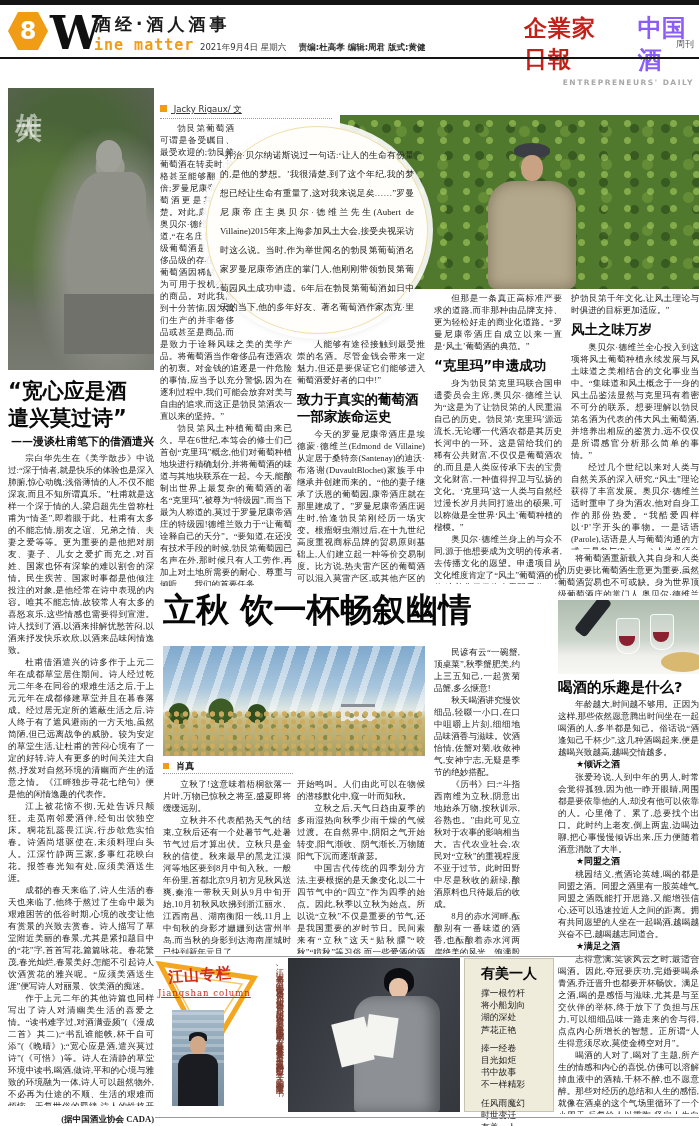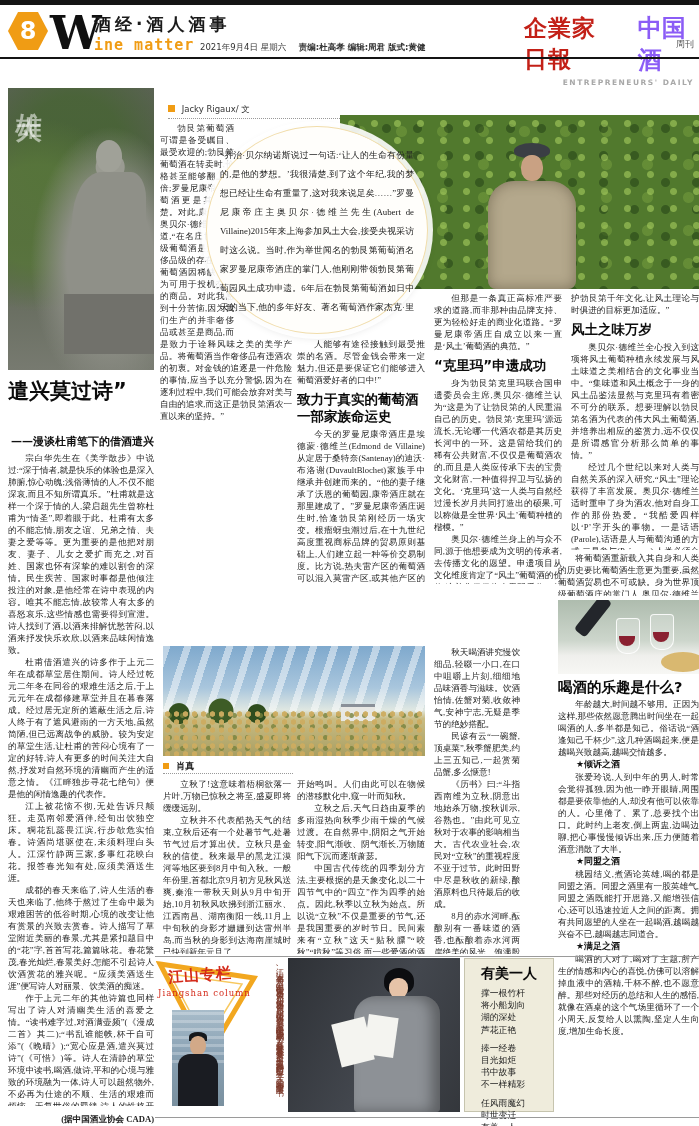--- a/index.html
+++ b/index.html
@@ -49,21 +49,21 @@
   .statue .head{position:absolute;left:88px;top:52px;width:26px;height:32px;background:#a0a198;border-radius:50% 50% 45% 45%;}
   .statue .body{position:absolute;left:64px;top:84px;width:74px;height:128px;background:#8f9088;border-radius:40% 20% 10% 10%;}
   .statue .base{position:absolute;left:56px;top:206px;width:90px;height:60px;background:#71716b;}
   .lt1{left:8px;top:378px;width:146px;font:bold 21px "DejaVu Sans",sans-serif;line-height:27px;color:#0b0b0b;}
   .lsub{left:8px;top:434px;width:146px;font:bold 11px "DejaVu Sans",sans-serif;color:#111;text-align:right;}
   .lbody{left:8px;top:452px;width:146px;height:654px;}
   .lcredit{left:8px;top:1106px;width:146px;font-size:8.6px;}
 
   
   .headline{left:158px;top:60px;width:541px;font:bold 29px "DejaVu Sans",sans-serif;letter-spacing:-1px;color:#050505;white-space:nowrap;}
-  .byline{left:168px;top:104px;width:172px;height:14px;border-bottom:1px dotted #999;font:8.5px "DejaVu Sans",sans-serif;color:#333;}
+  .byline{left:160px;top:104px;width:172px;height:14px;border-bottom:1px dotted #999;font:8.5px "DejaVu Sans",sans-serif;color:#333;text-decoration:underline;}
   .byline .sq{display:inline-block;width:7px;height:7px;background:#f09c14;margin-right:4px;}
   .vineyard{left:340px;top:115px;width:359px;height:174px;background-color:#51792d;
     background-image:
       radial-gradient(circle, rgba(166,205,94,.6) 0 3px, transparent 4px),
       radial-gradient(circle, rgba(34,64,22,.55) 0 4px, transparent 5px),
       radial-gradient(circle, rgba(116,156,62,.55) 0 5px, transparent 6px);
     background-size:23px 17px,31px 27px,41px 33px;overflow:hidden;}
   .vineyard .beret{position:absolute;left:174px;top:28px;width:36px;height:15px;background:#3a3e44;border-radius:50% 50% 40% 40%;}
   .vineyard .face{position:absolute;left:181px;top:40px;width:22px;height:26px;background:#c9a183;border-radius:46%;}
   .vineyard .jacket{position:absolute;left:148px;top:66px;width:88px;height:108px;background:#b4a88c;border-radius:26px 26px 8px 8px;
@@ -110,21 +110,21 @@
   .winephoto .g2{left:92px;top:14px;}
   .winephoto .wine{position:absolute;width:16px;height:10px;background:#8a2030;border-radius:0 0 8px 8px;}
   .winephoto .w1{left:61px;top:36px;} .winephoto .w2{left:95px;top:32px;}
   .winephoto .bread{position:absolute;right:-6px;bottom:2px;width:44px;height:20px;background:#d9b870;border-radius:50%;}
   .fun-title{left:558px;top:678px;width:141px;font:bold 14.5px "DejaVu Sans",sans-serif;color:#0a0a0a;}
   .fun-body{left:558px;top:698px;width:141px;height:416px;}
 
   
   .js-logo{left:156px;top:960px;width:104px;height:100px;}
   .js-cn{position:absolute;left:12px;top:6px;font:bold 15px "DejaVu Sans",sans-serif;color:#d42a1a;transform:rotate(-4deg);letter-spacing:1px;}
-  .js-en{position:absolute;left:2px;top:28px;font:8.5px "DejaVu Serif",serif;color:#d42a1a;letter-spacing:1px;}
+  .js-en{position:absolute;left:2px;top:28px;font:8.5px "DejaVu Serif",serif;color:#d42a1a;letter-spacing:1px;text-decoration:underline;}
   .js-star{position:absolute;left:46px;top:48px;color:#d42a1a;font-size:11px;}
   .manphoto{left:172px;top:1010px;width:52px;height:96px;overflow:hidden;
      background:linear-gradient(180deg,#a8bcca 0%,#8aa2b4 45%,#7a909f 100%);}
   .manphoto .win{position:absolute;left:0;top:0;width:100%;height:55%;
      background:repeating-linear-gradient(0deg, rgba(255,255,255,.5) 0 3px, transparent 3px 8px);opacity:.5;}
   .manphoto .face{position:absolute;left:18px;top:26px;width:16px;height:19px;background:#d2a988;border-radius:46%;}
   .manphoto .hair{position:absolute;left:17px;top:22px;width:18px;height:9px;background:#15181c;border-radius:50% 50% 0 0;}
   .manphoto .suit{position:absolute;left:6px;top:44px;width:40px;height:52px;background:#1a1c22;border-radius:12px 12px 0 0;}
   .bio{left:230px;top:962px;width:56px;height:150px;writing-mode:vertical-rl;
      font:8px "DejaVu Serif",serif;line-height:13px;color:#7c3a2b;letter-spacing:1px;}
@@ -167,20 +167,21 @@
   </div>
   <div class="abs hdr-rule"></div>
 
   <div class="abs statue">
     <div class="glyphs">雄大</div>
     <div class="head"></div>
     <div class="body"></div>
     <div class="base"></div>
   </div>
   <div class="abs lt1">
+    <div>“宽心应是酒</div>
     <div>遣兴莫过诗”</div>
   </div>
   <div class="abs lsub">——漫谈杜甫笔下的借酒遣兴</div>
   <div class="abs col lbody">
     <p>宗白华先生在《美学散步》中说过:“深于情者,就是快乐的体验也是深入肺腑,惊心动魄;浅俗薄情的人,不仅不能深哀,而且不知所谓真乐。”杜甫就是这样一个深于情的人,梁启超先生曾称杜甫为“情圣”,即着眼于此。杜甫有太多的不能忘情,朋友之谊、兄弟之情、夫妻之爱等等。更为重要的是他把对朋友、妻子、儿女之爱扩而充之,对百姓、国家也怀有深挚的难以割舍的深情。民生疾苦、国家时事都是他倾注投注的对象,是他经常在诗中表现的内容。唯其不能忘情,故较常人有太多的喜怒哀乐,这些情感也需要得到宣泄。诗人找到了酒,以酒来排解忧愁苦闷,以酒来抒发快乐欢欣,以酒来品味闲情逸致。</p>
     <p>杜甫借酒遣兴的诗多作于上元二年在成都草堂居住期间。诗人经过乾元二年冬在同谷的艰难生活之后,于上元元年在成都修建草堂并且在暮春落成。经过居无定所的遮蔽生活之后,诗人终于有了遮风避雨的一方天地,虽然简陋,但已远离战争的威胁。较为安定的草堂生活,让杜甫的苦闷心境有了一定的好转,诗人有更多的时间关注大自然,抒发对自然环境的清幽而产生的适意之情。《江畔独步寻花七绝句》便是他的闲情逸趣的代表作。</p>
     <p>江上被花恼不彻,无处告诉只颠狂。走觅南邻爱酒伴,经旬出饮独空床。稠花乱蕊畏江滨,行步欹危实怕春。诗酒尚堪驱使在,未须料理白头人。江深竹静两三家,多事红花映白花。报答春光知有处,应须美酒送生涯。</p>
     <p>成都的春天来临了,诗人生活的春天也来临了,他终于熬过了生命中最为艰难困苦的低谷时期,心境的改变让他有赏景的兴致去赏春。诗人描写了草堂附近美丽的春景,尤其是紧扣题目中的“花”字,首首写花,篇篇咏花。春花繁茂,春光灿烂,春景美好,怎能不引起诗人饮酒赏花的雅兴呢。“应须美酒送生涯”便写诗人对丽景、饮美酒的痴迷。</p>
     <p>作于上元二年的其他诗篇也同样写出了诗人对清幽美生活的喜爱之情。“读书难字过,对酒满壶频”(《漫成二首》其二);“书乱谁能帙,杯干自可添”(《晚晴》);“宽心应是酒,遣兴莫过诗”(《可惜》)等。诗人在清静的草堂环境中读书,喝酒,做诗,平和的心境与雅致的环境融为一体,诗人可以超然物外,不必再为仕途的不顺、生活的艰难而烦恼。无复世俗的羁绊,诗人的性格开朗了许多,愁绪也消减了不少。杜甫这一时期的生活是诗意的,饮酒赋诗,赏花贯花,居是村居,却悠闲佳住,兴味盎然。诗人这一时期的诗风疏淡自然,便是诗人心境安详、意兴盎然的外现。</p>
 
@@ -199,20 +200,21 @@
   </div>
 
   <div class="abs bubble">
     <div class="bg"></div>
     <div class="txt">“乔治·贝尔纳诺斯说过一句话:‘让人的生命有份量的,是他的梦想。’我很清楚,到了这个年纪,我的梦想已经让生命有重量了,这对我来说足矣……”罗曼尼康帝庄主奥贝尔·德维兰先生(Aubert de Villaine)2015年来上海参加风土大会,接受央视采访时这么说。当时,作为举世闻名的勃艮第葡萄酒名家罗曼尼康帝酒庄的掌门人,他刚刚带领勃艮第葡萄园风土成功申遗。6年后在勃艮第葡萄酒如日中天的当下,他的多年好友、著名葡萄酒作家杰克·里戈先生(Jacky Rigaux)与德维兰先生再次对谈,用清醒的历史性眼光反思风土葡萄酒的世界所面临的威胁和挑战。</div>
   </div>
 
   <div class="abs col mcol1">
     <div class="spacer"></div>
     <p>勃艮第葡萄酒可谓是备受瞩目、最受欢迎的;勃艮第葡萄酒在转卖时,价格甚至能够翻上几倍;罗曼尼康帝的葡萄酒更是其中翘楚。对此,康帝庄主奥贝尔·德维兰解释道,“在名庄世界,顶级葡萄酒是近乎奢侈品级的存在,这类葡萄酒因稀缺性成为可用于投机交易的商品。对此我感到十分苦恼,因为我们生产的并非奢侈品或甚至是商品,而是致力于诠释风味之美的美学产品。将葡萄酒当作奢侈品有违酒农的初衷。对金钱的追逐是一件危险的事情,应当予以充分警惕,因为在逐利过程中,我们可能会放弃对美与自由的追求,而这正是勃艮第酒农一直以来的坚持。”</p>
+    <p>勃艮第风土种植葡萄由来已久。早在6世纪,本笃会的修士们已首创“克里玛”概念,他们对葡萄种植地块进行精确划分,并将葡萄酒的味道与其地块联系在一起。今天,能酿制出世界上最复杂的葡萄酒的著名“克里玛”,被尊为“特级园”,而当下最为人称道的,莫过于罗曼尼康帝酒庄的特级园!德维兰致力于“让葡萄诠释自己的天分”。“要知道,在还没有技术手段的时候,勃艮第葡萄园已名声在外,那时候只有人工劳作,再加上对土地所需要的耐心、尊重与倾听……我们的首要任务,</p>
   </div>
 
   <div class="abs col mcol2">
     <p>人能够有途径接触到最受推崇的名酒。尽管金钱会带来一定魅力,但还是要保证它们能够进入葡萄酒爱好者的口中!”</p>
     <div class="sec-h">
       <div>致力于真实的葡萄酒</div>
       <div>一部家族命运史</div>
     </div>
     <p>今天的罗曼尼康帝酒庄是埃德蒙·德维兰(Edmond de Villaine)从定居于桑特奈(Santenay)的迪沃·布洛谢(DuvaultBlochet)家族手中继承并创建而来的。“他的妻子继承了沃恩的葡萄园,康帝酒庄就在那里建成了。”罗曼尼康帝酒庄诞生时,恰逢勃艮第刚经历一场灾变。根瘤蚜虫潮过后,在十九世纪高度重视商标品牌的贸易原则基础上,人们建立起一种等价交易制度。比方说,热夫雷产区的葡萄酒可以混入莫雷产区,或其他产区的葡萄酒后再出售,只要混入的酒与原本的葡萄酒品质相当。1920年到1930年间,正是振兴葡萄种植园时期,勃艮第当时非常活跃的酒农为此四处奔走。</p>
   </div>
@@ -228,20 +230,21 @@
     <p class="noind">护勃艮第千年文化,让风土理论与时俱进的目标更加适应。”</p>
     <div class="sec-h">风土之味万岁</div>
     <p>奥贝尔·德维兰全心投入到这项将风土葡萄种植永续发展与风土味道之美相结合的文化事业当中。“集味道和风土概念于一身的风土品鉴法显然与克里玛有着密不可分的联系。想要理解以勃艮第名酒为代表的伟大风土葡萄酒,并培养出相应的鉴赏力,远不仅仅是所谓感官分析那么简单的事情。”</p>
     <p>经过几个世纪以来对人类与自然关系的深入研究,“风土”理论获得了丰富发展。奥贝尔·德维兰适时重申了身为酒农,他对自身工作的那份热爱。“我酷爱四样以‘P’字开头的事物。一是话语(Parole),话语是人与葡萄沟通的方式;二是参与(Présence),人类必须全程参与葡萄全年生长周期的各个环节;三是体谅(Pardon),人与葡萄要相互体谅,我们要体谅葡萄生长的迟缓或迅猛,葡萄也要体谅我们对它们造成的伤害;四则是祈祷(Prière),祈祷会唤醒我们的信仰;其他自然生命,葡萄藤比我们更重要……这些都是一代代酒农与葡萄之间爱的证明。源自葡萄酒的美也让我们为之倾倒。</p>
   </div>
 
   <div class="abs col mclose">
     <p>将葡萄酒重新载入其自身和人类的历史要比葡萄酒生意更为重要,虽然葡萄酒贸易也不可或缺。身为世界顶级葡萄酒庄的掌门人,奥贝尔·德维兰投身于弘扬“克里玛”价值与文化的公共事业当中,他的谦卑姿态告诉我们,对他人和更大格局诗意的追求始终胜于自我享乐。</p>
   </div>
 
+  <div class="abs lq-head">立秋 饮一杯畅叙幽情</div>
   <div class="abs sorghum">
     <div class="clouds"></div>
     <div class="trees"></div>
     <div class="bldg"></div>
     <div class="heads"></div>
   </div>
   <div class="abs lq-by">
     <span class="sq"></span>
     <span>肖真</span>
   </div>
@@ -250,42 +253,43 @@
     <p>立秋并不代表酷热天气的结束,立秋后还有一个处暑节气,处暑节气过后才算出伏。立秋只是金秋的信使。秋来最早的黑龙江漠河等地区要到8月中旬入秋。一般年份里,首都北京9月初方见秋风送爽,秦淮一带秋天则从9月中旬开始,10月初秋风吹拂到浙江丽水、江西南昌、湖南衡阳一线,11月上中旬秋的身影才姗姗到达雷州半岛,而当秋的身影到达海南崖城时已快到新年元旦了。</p>
 
   </div>
   <div class="abs col lqB">
     <p class="noind">开始鸣叫。人们由此可以在物候的潜移默化中,窥一叶而知秋。</p>
     <p>立秋之后,天气日趋由夏季的多雨湿热向秋季少雨干燥的气候过渡。在自然界中,阴阳之气开始转变,阳气渐收、阴气渐长,万物随阳气下沉而逐渐萧瑟。</p>
     <p>中国古代传统的四季划分方法,主要根据的是天象变化,以二十四节气中的“四立”作为四季的始点。因此,秋季以立秋为始点。所以说“立秋”不仅是重要的节气,还是我国重要的岁时节日。民间素来有“立秋”这天“贴秋膘”“咬秋”“啃秋”等习俗,而一些爱酒的酒友们肯定也会在“贴秋膘”的同时,配上一壶好酒,庆祝丰硕的金秋。</p>
 
   </div>
   <div class="abs col lqC">
+    <p>民谚有云“一碗蟹,顶桌菜”,秋季蟹肥美,约上三五知己,一起赏菊品蟹,多么惬意!</p>
     <p>秋天喝酒讲究慢饮细品,轻啜一小口,在口中咀嚼上片刻,细细地品味酒香与滋味。饮酒怡情,佐蟹对菊,收敛神气,安神宁志,无疑是季节的绝妙搭配。</p>
-    <p>民谚有云“一碗蟹,顶桌菜”,秋季蟹肥美,约上三五知己,一起赏菊品蟹,多么惬意!</p>
     <p>《历书》曰:“斗指西南维为立秋,阴意出地始杀万物,按秋训示,谷熟也。”由此可见立秋对于农事的影响相当大。古代农业社会,农民对“立秋”的重视程度不亚于过节。此时田野中尽是秋收的新绿,酿酒原料也只待最后的收成。</p>
     <p>8月的赤水河畔,酝酿别有一番味道的酒香,也酝酿着赤水河两岸绝美的风光。饱满殷红的红缨子高粱,更利于酱香酒的发酵,成就了“端午制曲、重阳下沙”这一重要的酿造时令。不仅仅是茅台镇,赤水河沿岸的酒乡都将迎来果实酝酿的好时节。五粮液经过四月之久的等待,经过了时光淬炼,也散发出醉人的酒香。</p>
   </div>
 
   <div class="abs winephoto">
     <div class="bottle"></div>
     <div class="glass g1"></div>
     <div class="glass g2"></div>
     <div class="wine w1"></div>
     <div class="wine w2"></div>
     <div class="bread"></div>
   </div>
   <div class="abs fun-title">喝酒的乐趣是什么?</div>
   <div class="abs col fun-body">
     <p>年龄越大,时间越不够用。正因为这样,那些依然愿意腾出时间坐在一起喝酒的人,多半都是知己。俗话说“酒逢知己千杯少”,这几种酒喝起来,便是越喝兴致越高,越喝交情越多。</p>
     <p class="tagline"><span>★倾诉之酒</span></p>
     <p>张爱玲说,人到中年的男人,时常会觉得孤独,因为他一睁开眼睛,周围都是要依靠他的人,却没有他可以依靠的人。心里倦了、累了,总要找个出口。此时约上老友,倒上两盅,边喝边聊,把心事慢慢倾诉出来,压力便随着酒意消散了大半。</p>
     <p class="tagline"><span>★同盟之酒</span></p>
     <p>桃园结义,煮酒论英雄,喝的都是同盟之酒。同盟之酒里有一股英雄气,同盟之酒既能打开思路,又能增强信心,还可以迅速拉近人之间的距离。拥有共同愿望的人坐在一起喝酒,越喝越兴奋不已,越喝越志同道合。</p>
     <p class="tagline"><span>★满足之酒</span></p>
+    <p>志得意满,笑谈风云之时,最适合喝酒。因此,夺冠要庆功,完婚要喝杀青酒,乔迁晋升也都要开杯畅饮。满足之酒,喝的是感悟与滋味,尤其是与至交伙伴的举杯,终于放下了负担与压力,可以细细品味一路走来的舍与得,点点内心所增长的智慧。正所谓“人生得意须尽欢,莫使金樽空对月”。</p>
     <p>喝酒的人对了,喝对了主题,所产生的情感和内心的喜悦,仿佛可以溶解掉血液中的酒精,千杯不醉,也不愿意醉。那些对经历的总结和人生的感悟,就像在酒桌的这个气场里循环了一个小周天,反复给人以熏陶,坚定人生向度,增加生命长度。</p>
 
   </div>
 
   <div class="abs band-rule"></div>
   <div class="abs js-logo">
     <svg width="104" height="100" viewBox="0 0 104 100">
       <polygon points="4,4 98,18 52,96" fill="none" stroke="#f2a71f" stroke-width="5"></polygon>
       <polygon points="14,14 86,24 50,82" fill="none" stroke="#f7c85e" stroke-width="1.5"></polygon>
     </svg>

